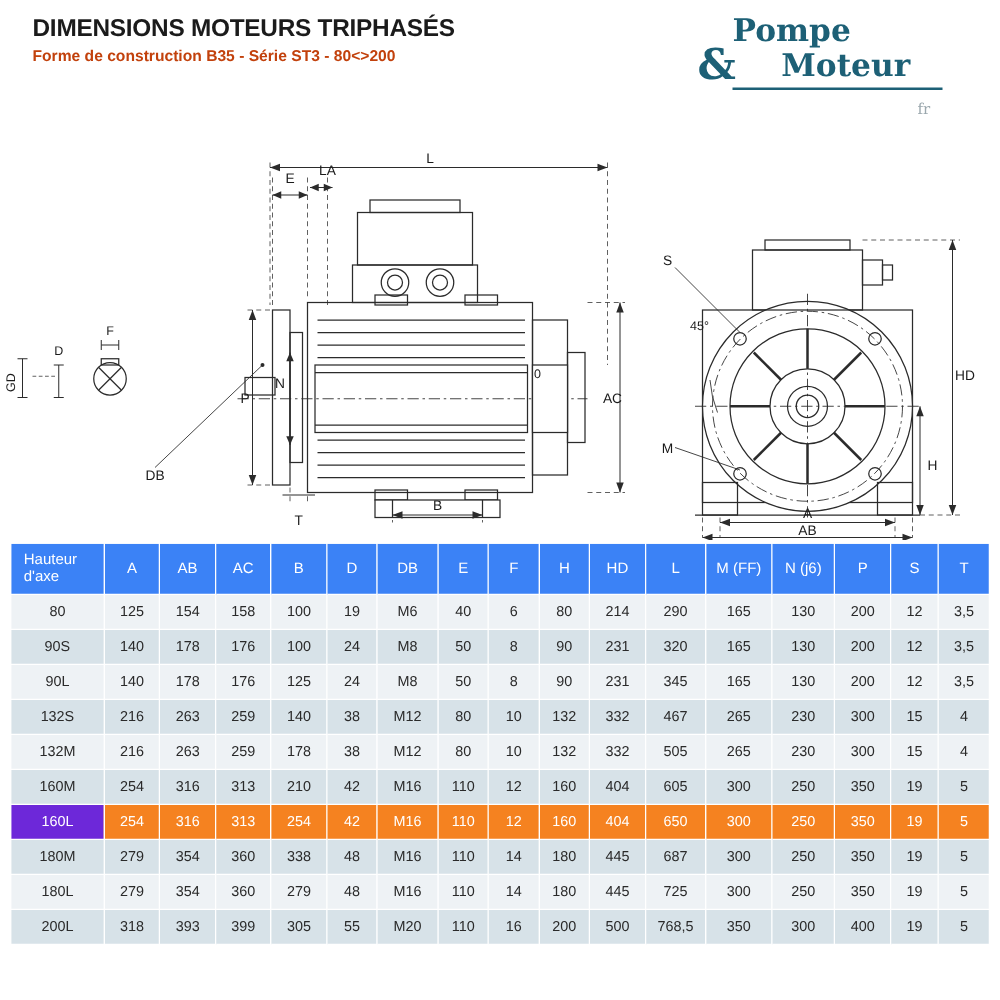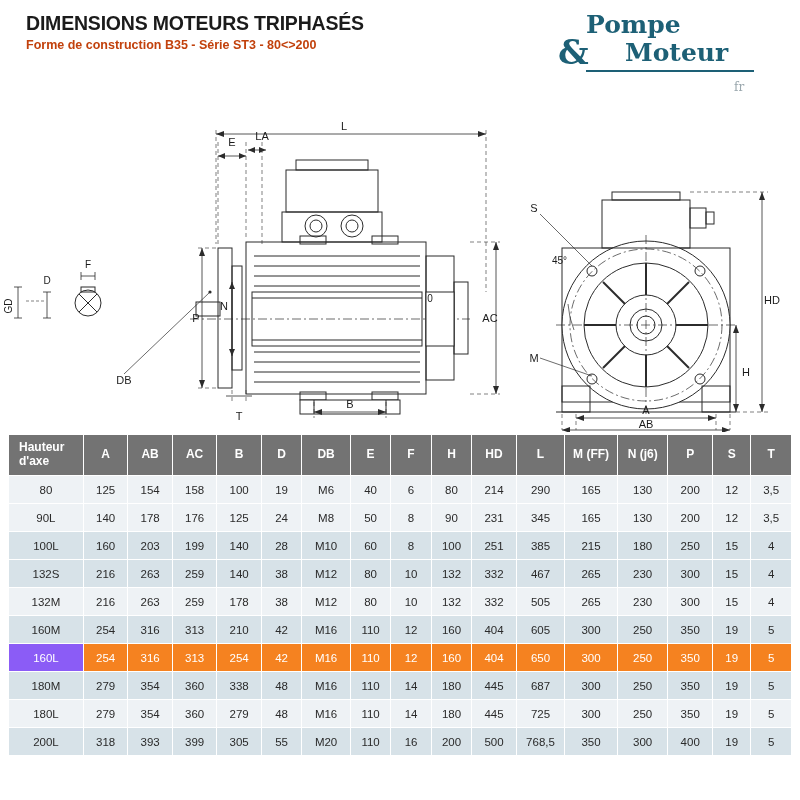--- a/index.html
+++ b/index.html
@@ -127,43 +127,43 @@
     font-size: 11.5px;
   }
   table.dims th, table.dims td {
     border: 1px solid #ffffff;
     text-align: center;
     height: 27px;
     padding: 0;
     color: #2a2a2a;
   }
   table.dims thead th {
-    background: #737373;
+    background: #3b82f6;
     color: #ffffff;
-    font-weight: bold;
+    font-weight: normal;
     font-size: 12px;
     height: 40px;
     line-height: 1.15;
   }
   table.dims thead th.firstcol {
     text-align: left;
     padding-left: 10px;
   }
   tbody tr.odd td { background: #eef2f5; }
   tbody tr.even td { background: #d7e2e8; }
   tbody tr.hl td {
     background: #f58220;
     color: #ffffff;
     font-weight: normal;
   }
   tbody td.namecol {
     background: #bcccd4;
   }
   tbody tr.hl td.namecol {
-    background: #8b5cf6;
+    background: #6d28d9;
   }
   tbody td.namecol { font-weight: normal; }
 </style>
 </head>
 <body>
 
 <div class="page">
 
   <div class="header">
     <div class="title-block">
@@ -458,59 +458,59 @@
             <td>6</td>
             <td>80</td>
             <td>214</td>
             <td>290</td>
             <td>165</td>
             <td>130</td>
             <td>200</td>
             <td>12</td>
             <td>3,5</td>
           </tr>
+          <tr class="even">
+            <td class="namecol">90S</td>
+            <td>140</td>
+            <td>178</td>
+            <td>176</td>
+            <td>100</td>
+            <td>24</td>
+            <td>M8</td>
+            <td>50</td>
+            <td>8</td>
+            <td>90</td>
+            <td>231</td>
+            <td>320</td>
+            <td>165</td>
+            <td>130</td>
+            <td>200</td>
+            <td>12</td>
+            <td>3,5</td>
+          </tr>
           <tr class="odd">
             <td class="namecol">90L</td>
             <td>140</td>
             <td>178</td>
             <td>176</td>
             <td>125</td>
             <td>24</td>
             <td>M8</td>
             <td>50</td>
             <td>8</td>
             <td>90</td>
             <td>231</td>
             <td>345</td>
             <td>165</td>
             <td>130</td>
             <td>200</td>
             <td>12</td>
             <td>3,5</td>
           </tr>
           <tr class="even">
-            <td class="namecol">100L</td>
-            <td>160</td>
-            <td>203</td>
-            <td>199</td>
-            <td>140</td>
-            <td>28</td>
-            <td>M10</td>
-            <td>60</td>
-            <td>8</td>
-            <td>100</td>
-            <td>251</td>
-            <td>385</td>
-            <td>215</td>
-            <td>180</td>
-            <td>250</td>
-            <td>15</td>
-            <td>4</td>
-          </tr>
-          <tr class="even">
             <td class="namecol">132S</td>
             <td>216</td>
             <td>263</td>
             <td>259</td>
             <td>140</td>
             <td>38</td>
             <td>M12</td>
             <td>80</td>
             <td>10</td>
             <td>132</td>

